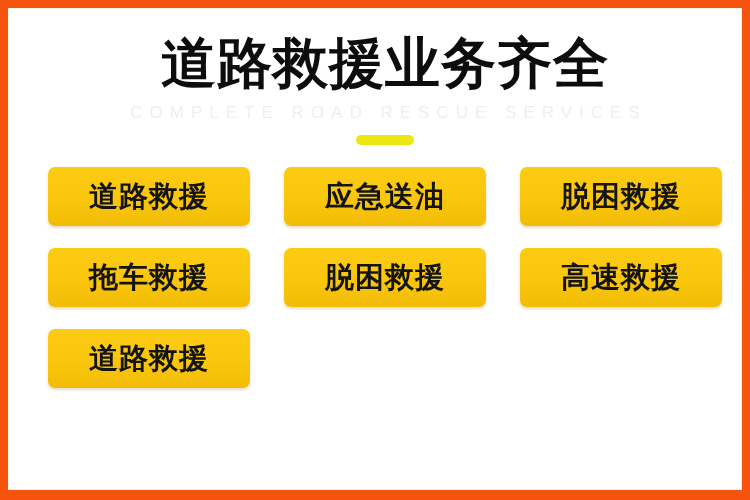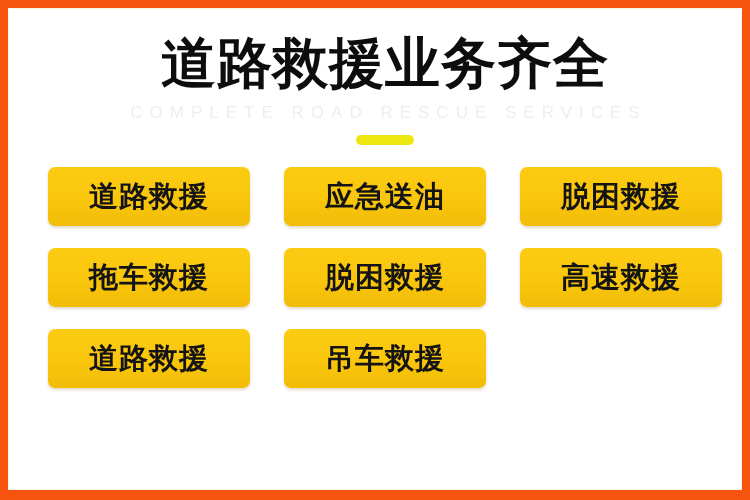--- a/index.html
+++ b/index.html
@@ -176,20 +176,17 @@
 
 
       <div class="chip">
         <span class="chip-label">高速救援</span>
       </div>
 
       <div class="chip">
         <span class="chip-label">道路救援</span>
       </div>
 
-      <div class="chip">
-        <span class="chip-label">吊车救援</span>
-      </div>
 
     </div>
 
   </div>
 </div>
 
 </body></html>

